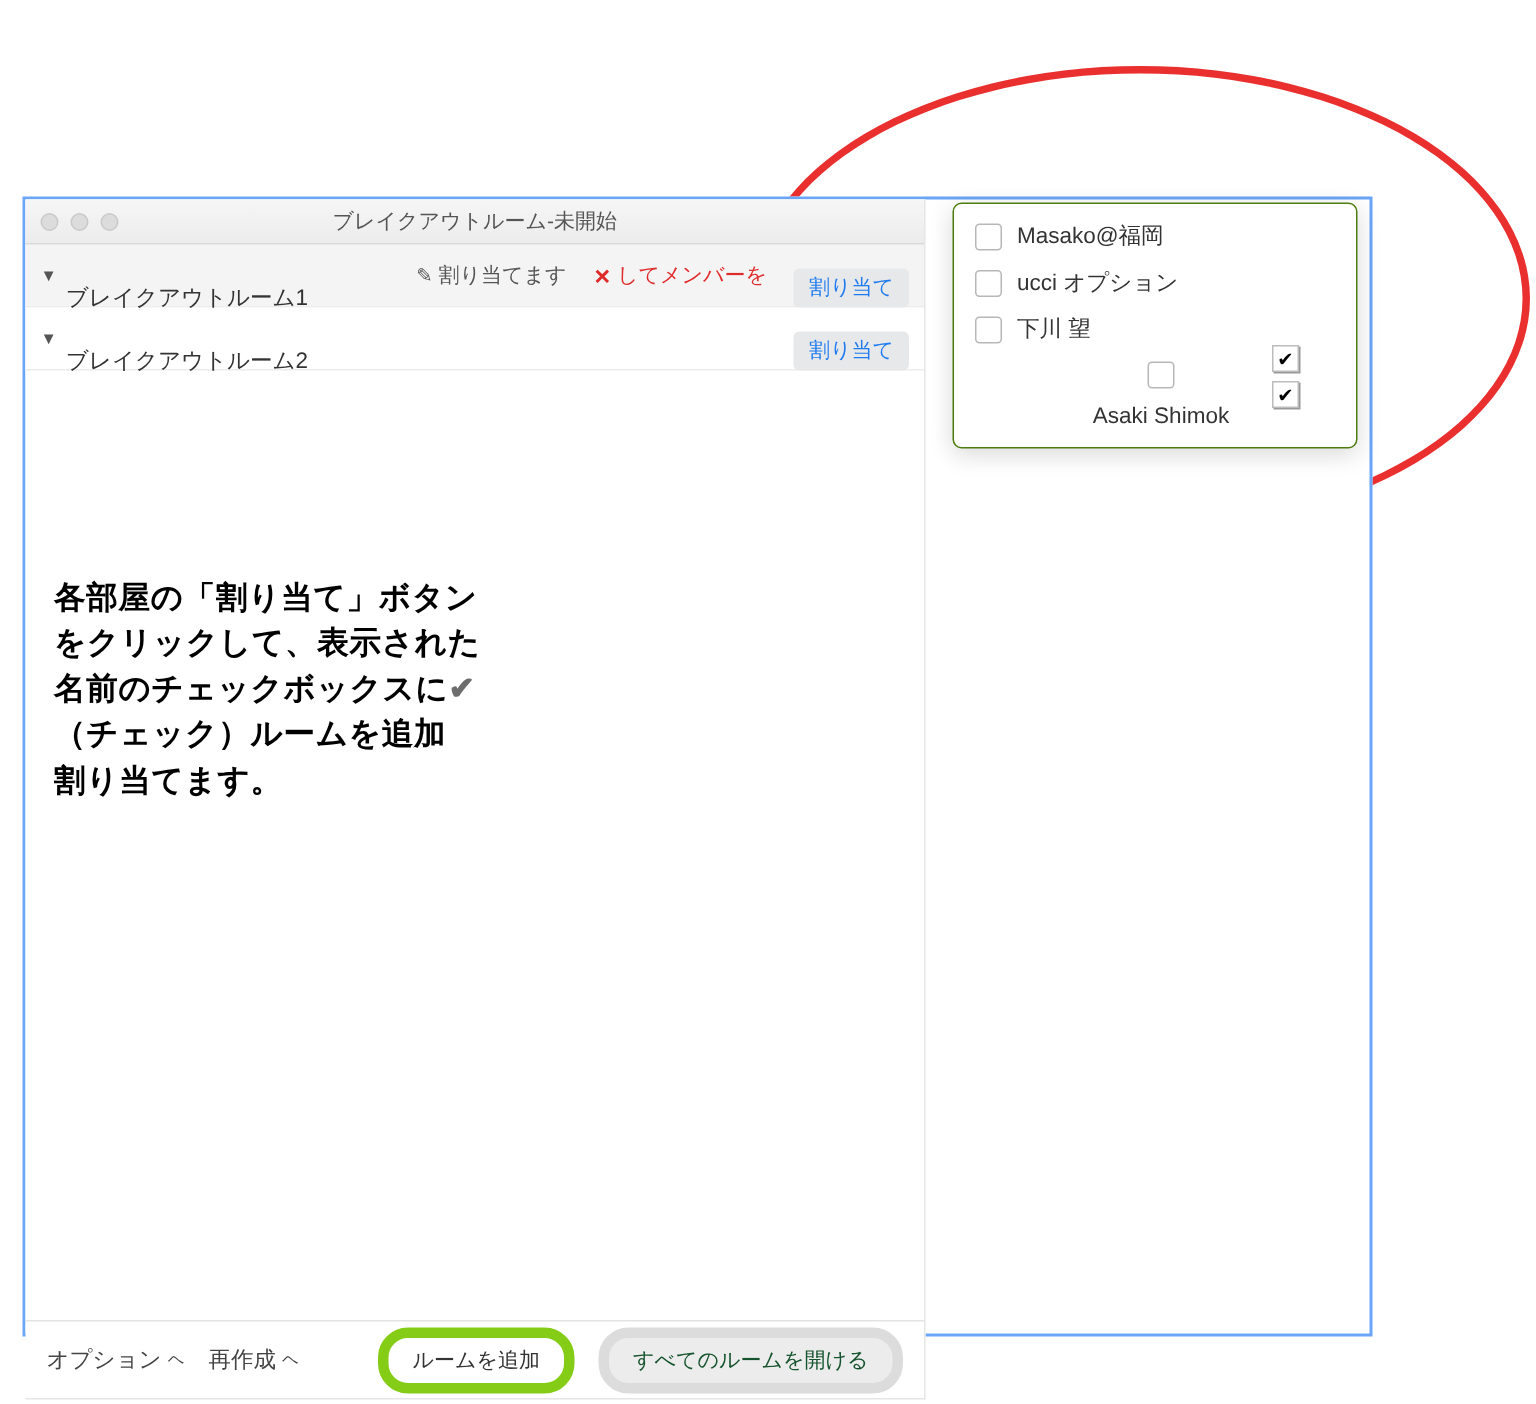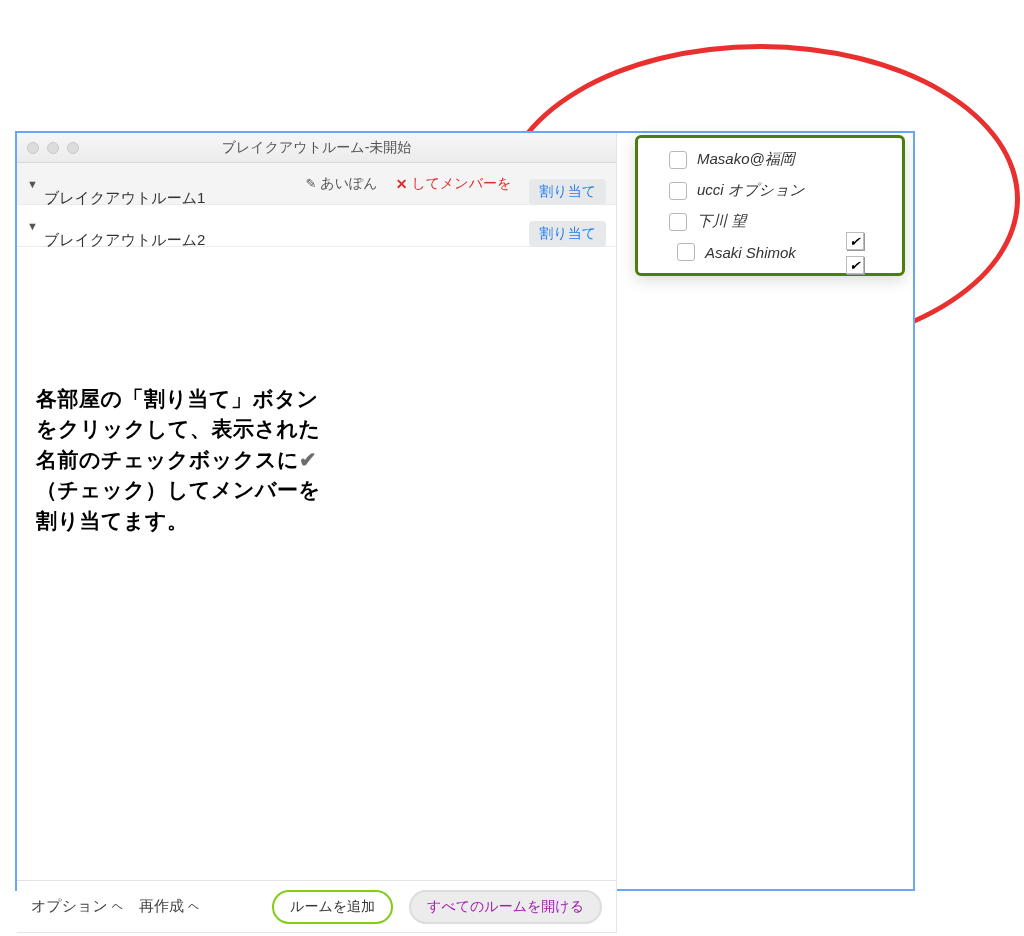--- a/index.html
+++ b/index.html
@@ -52,44 +52,43 @@
   .window-body { flex:1 1 auto; position:relative; }
 
   .footer {
     height:52px; border-top:1px solid #e3e3e3;
     display:flex; align-items:center; padding:0 14px; gap:16px;
     font-size:15px; color:#444;
   }
   .footer-link { display:flex; align-items:center; gap:4px; cursor:pointer; }
   .footer .spacer { flex:1; }
   .pill-btn {
-    border:2px solid #84cc16; background:#fff; color:#333;
+    border:7px solid #84cc16; background:#fff; color:#333;
     border-radius:20px; padding:6px 16px; font-size:14px; cursor:pointer;
   }
   .pill-btn.disabled {
-    background:#ececec; color:#a21caf; border-color:#dcdcdc; cursor:default;
+    background:#ececec; color:#14532d; border-color:#dcdcdc; cursor:default;
   }
 
   
   .popover {
     position:absolute; left:618px; top:2px; width:270px;
-    background:#fff; border:3px solid #4d7c0f; border-radius:6px;
+    background:#fff; border:1px solid #4d7c0f; border-radius:6px;
     box-shadow:0 4px 16px rgba(0,0,0,0.15);
-    padding:6px 17px;
-    font-style:italic;
+    padding:6px 0;
   }
   .pop-item {
     display:flex; align-items:center; gap:10px; padding:6px 14px;
     font-size:15px; color:#333; cursor:pointer;
   }
   .chk {
     width:18px; height:18px; border:1.5px solid #b7b7b7; border-radius:3px;
     background:#fff; flex:0 0 auto;
   }
-  .indent { padding-left:22px; }
+  .indent { padding-left:22px;flex-direction:column; }
   .mini-check {
     width:18px; height:18px; border:1px solid #bcbcbc; background:#fff;
     display:flex; align-items:center; justify-content:center;
     font-size:13px; color:#000; box-shadow:1px 1px 0 #999;
   }
   .mini-stack { position:absolute; right:38px; top:94px; display:flex; flex-direction:column; gap:6px; }
 
   
   .anno-ellipse {
     position:absolute; border:5px solid #ea2f2f; border-radius:50%;
@@ -134,21 +133,21 @@
         <div class="title-text">ブレイクアウトルーム-未開始</div>
       </div>
 
       <div class="room-list">
         <div class="room-row active">
           <span class="caret">▼</span>
           <span class="room-name">ブレイクアウトルーム1</span>
           <div class="row-actions">
             <span class="rename">
               <span class="pencil">✎</span>
-              <span>あいぽん</span>
+              <span>割り当てます</span>
             </span>
             <span class="delete">
               <span class="x">✕</span>
               <span>してメンバーを</span>
             </span>
             <button class="assign-btn">割り当て</button>
           </div>
         </div>
 
         <div class="room-row">
@@ -199,17 +198,17 @@
         <div class="mini-check">✔</div>
         <div class="mini-check">✔</div>
       </div>
     </div>
   </div>
 
   <div class="anno-text">
     <span>各部屋の「割り当て」ボタン</span><br>
     <span>をクリックして、表示された</span><br>
     <span>名前のチェックボックスに</span><span class="anno-check-emoji">✔</span><br>
-    <span>（チェック）してメンバーを</span><br>
+    <span>（チェック）ルームを追加</span><br>
     <span>割り当てます。</span>
   </div>
 
 </div>
 
 </body></html>

